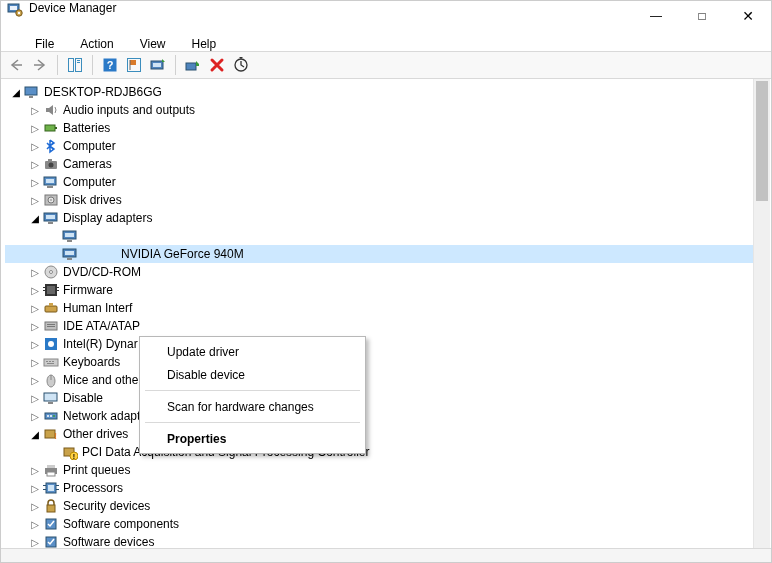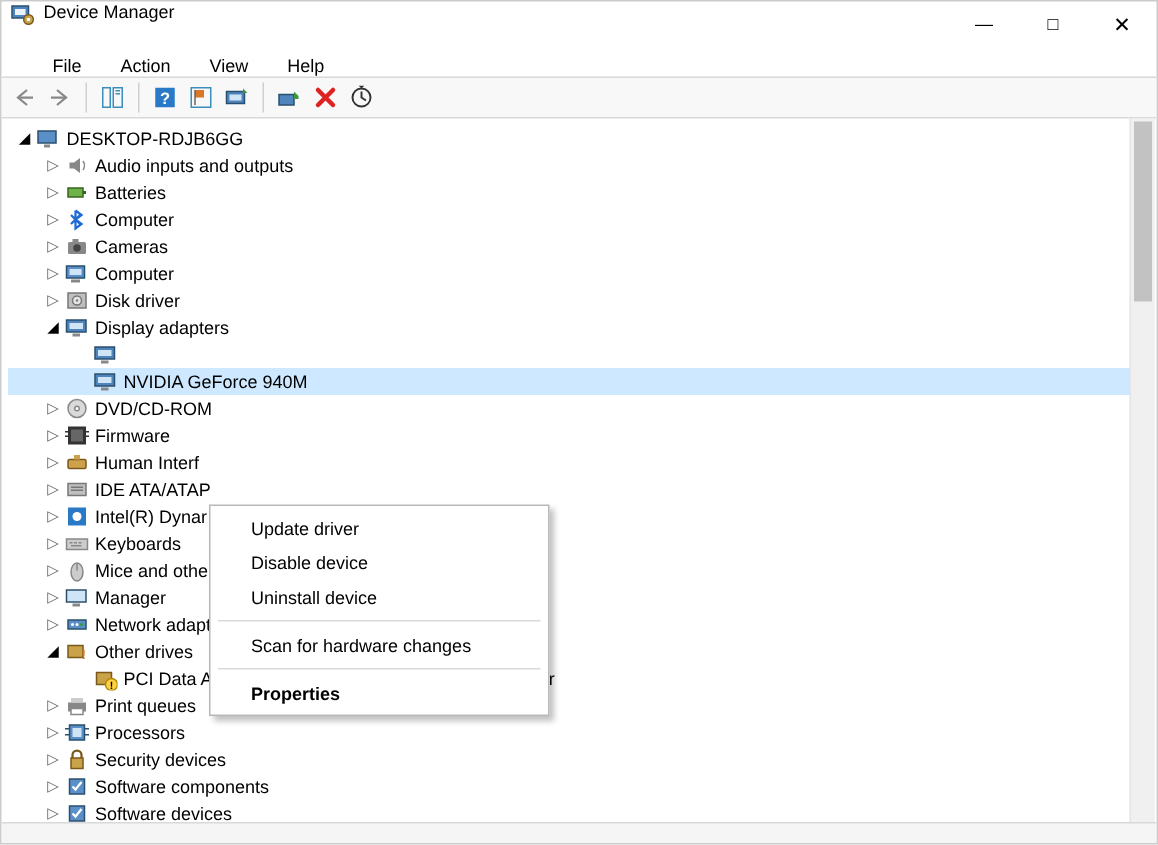--- a/index.html
+++ b/index.html
@@ -27,21 +27,21 @@
   .scroll-thumb { position:absolute; left:2px; right:2px; top:2px; height:120px; background:#c2c2c2; border-radius:0; }
   .statusbar { height:16px; border-top:1px solid #d9d9d9; background:#f5f5f5; }
   
   .row { display:flex; align-items:center; height:18px; padding-left:4px; white-space:nowrap; cursor:default; }
   .indent { display:inline-block; width:19px; height:1px; }
   .arrow { width:14px; height:14px; display:flex; align-items:center; justify-content:center; color:#666; font-size:10px; margin-right:1px;}
   .arrow.open { color:#000; }
   .arrow.none { visibility:hidden; }
   .node-icon { width:16px; height:16px; margin-right:4px; display:flex; align-items:center; justify-content:center; }
   .row.selected { background:#cde8ff; }
-  .row.selected .label { background:#cde8ff; }
+  .row.selected .label { background:#cde8ff;margin-left:39px; }
   
   .context-menu { position:absolute; left:138px; top:257px; width:227px; background:#fff; border:1px solid #b8b8b8; box-shadow:3px 3px 4px rgba(0,0,0,0.25); padding:3px; z-index:10; }
   .context-menu .cm-item { height:23px; display:flex; align-items:center; padding:0 24px; cursor:default; }
   .context-menu .cm-item.bold { font-weight:bold; }
   .context-menu .cm-sep { height:1px; background:#d9d9d9; margin:4px 2px; }
   .highlight-box { position:absolute; border:3px solid #e21b1b; pointer-events:none; }
 </style>
 </head>
 <body>
 
@@ -211,21 +211,21 @@
       <div class="row">
         <span class="indent"></span>
         <span class="arrow">▷</span>
         <span class="node-icon">
           <svg width="16" height="16" viewBox="0 0 16 16">
             <rect x="2" y="3" width="12" height="10" fill="#bfbfbf" stroke="#777"></rect>
             <circle cx="8" cy="8" r="3" fill="#e5e5e5" stroke="#777"></circle>
             <circle cx="8" cy="8" r=".8" fill="#777"></circle>
           </svg>
         </span>
-        <span class="label">Disk driver</span>
+        <span class="label">Disk drives</span>
       </div>
       <div class="row">
         <span class="indent"></span>
         <span class="arrow open">◢</span>
         <span class="node-icon">
           <svg width="16" height="16" viewBox="0 0 16 16">
             <rect x="1" y="3" width="13" height="8" fill="#4f84bd" stroke="#2a506f"></rect>
             <rect x="3" y="5" width="9" height="4" fill="#cfe4f5"></rect>
             <rect x="5" y="12" width="5" height="2" fill="#888"></rect>
           </svg>
@@ -344,21 +344,21 @@
       </div>
       <div class="row">
         <span class="indent"></span>
         <span class="arrow">▷</span>
         <span class="node-icon">
           <svg width="16" height="16" viewBox="0 0 16 16">
             <rect x="1" y="3" width="13" height="8" fill="#cfe4f5" stroke="#2a506f"></rect>
             <rect x="5" y="12" width="5" height="2" fill="#888"></rect>
           </svg>
         </span>
-        <span class="label">Manager</span>
+        <span class="label">Disable</span>
       </div>
       <div class="row">
         <span class="indent"></span>
         <span class="arrow">▷</span>
         <span class="node-icon">
           <svg width="16" height="16" viewBox="0 0 16 16">
             <rect x="2" y="5" width="12" height="6" fill="#5a8fc7" stroke="#2a506f"></rect>
             <circle cx="5" cy="8" r="1" fill="#fff"></circle>
             <circle cx="8" cy="8" r="1" fill="#fff"></circle>
             <circle cx="11" cy="8" r="1" fill="#3a9a3a"></circle>
@@ -446,21 +446,20 @@
           <svg width="16" height="16" viewBox="0 0 16 16">
             <rect x="3" y="3" width="10" height="10" fill="#5a8fc7" stroke="#2a506f"></rect>
             <path d="M5 8 L7 10 L11 5" fill="none" stroke="#fff" stroke-width="1.5"></path>
           </svg>
         </span>
         <span class="label">Software devices</span>
       </div>
       <div class="context-menu" id="ctx">
         <div class="cm-item">Update driver</div>
         <div class="cm-item">Disable device</div>
-        <div class="cm-item">Uninstall device</div>
         <div class="cm-sep"></div>
         <div class="cm-item">Scan for hardware changes</div>
         <div class="cm-sep"></div>
         <div class="cm-item bold">Properties</div>
       </div>
       <div class="highlight-box" style="left:140px; top:259px; width:117px; height:24px;"></div>
     </div>
   <div class="scrollbar">
     <div class="scroll-thumb"></div>
   </div>

